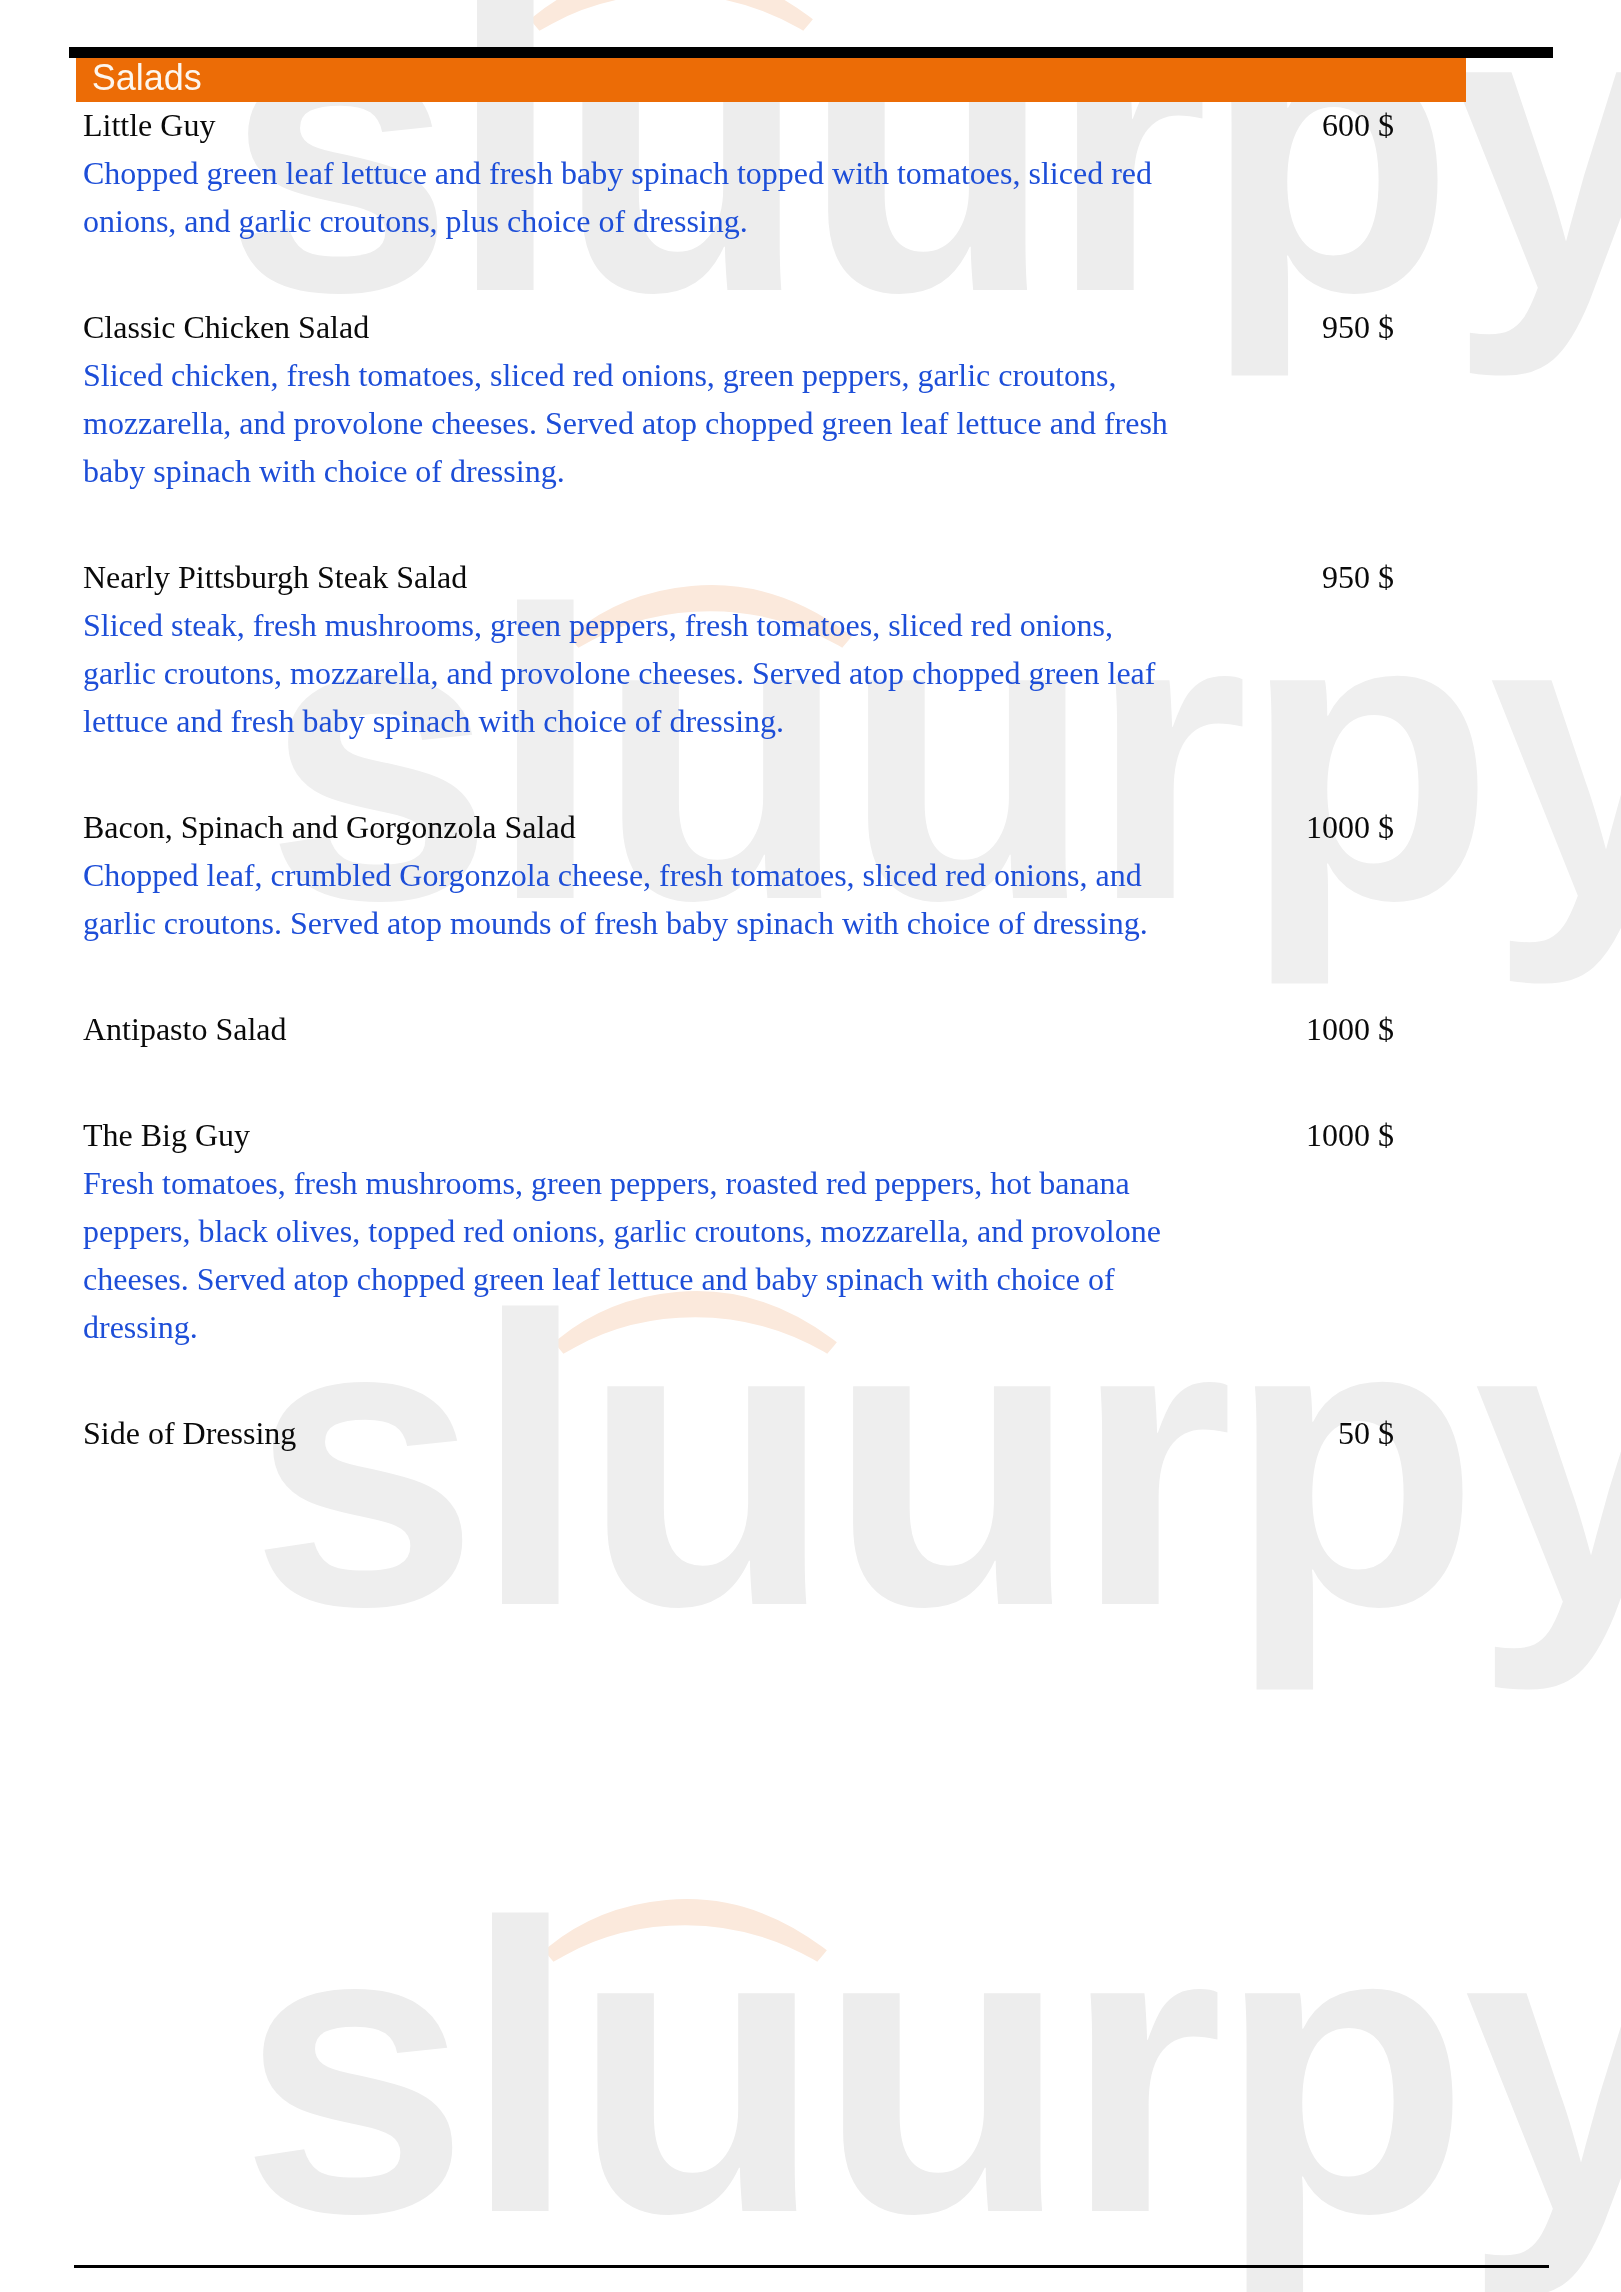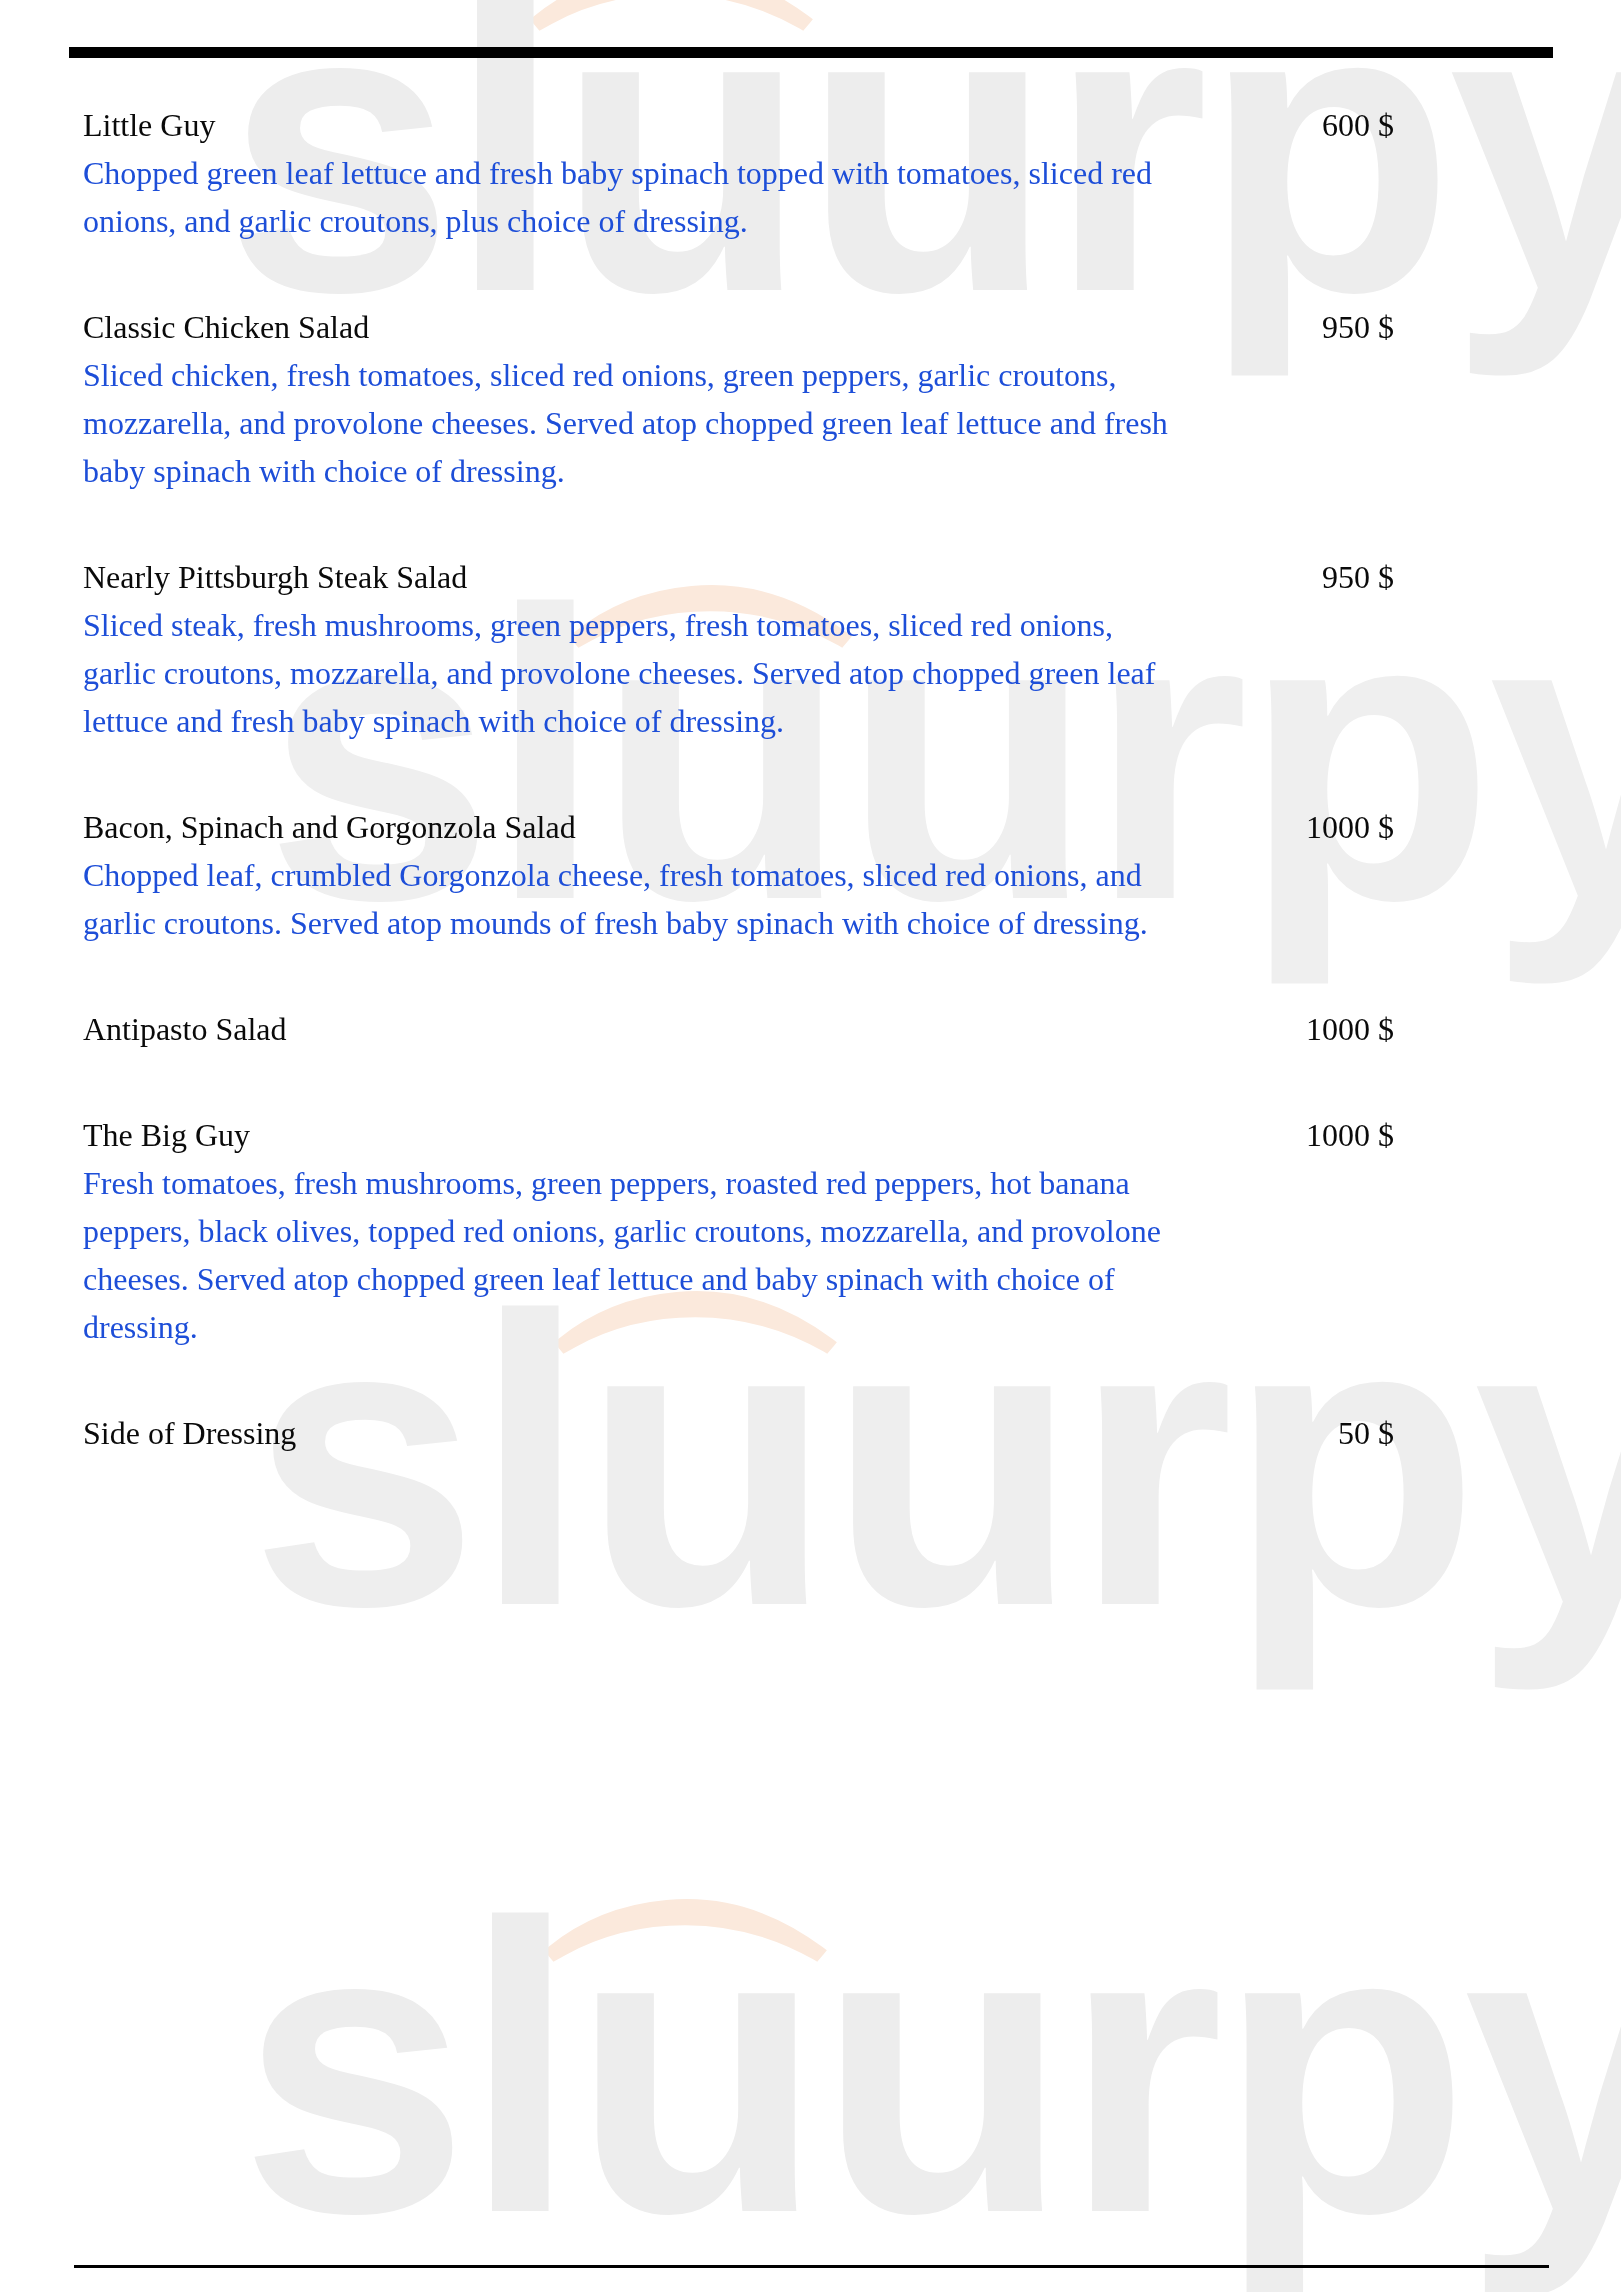--- a/index.html
+++ b/index.html
@@ -159,20 +159,23 @@
   <span class="wm-text wm-c">sluurpy</span>
 
   <span class="wm-swoosh swoosh-d">⌒</span>
   <span class="wm-text wm-d">sluurpy</span>
 </div>
 
 <div id="page">
 
   <div id="top-rule" style="background: rgb(0, 0, 0);"></div>
 
+  <div id="section-banner" style="background: rgb(236, 108, 6);">
+    <div id="section-title" style="color: rgb(253, 246, 238);">Salads</div>
+  </div>
 
   <div id="items">
       <div class="menu-item">
         <div class="item-head">
           <div class="item-name">Little Guy</div>
           <div class="item-price">600 $</div>
         </div>
         <p class="item-desc">Chopped green leaf lettuce and fresh baby spinach topped with tomatoes, sliced red onions, and garlic croutons, plus choice of dressing.</p>
       </div>
       <div class="item-gap-lg"></div>

